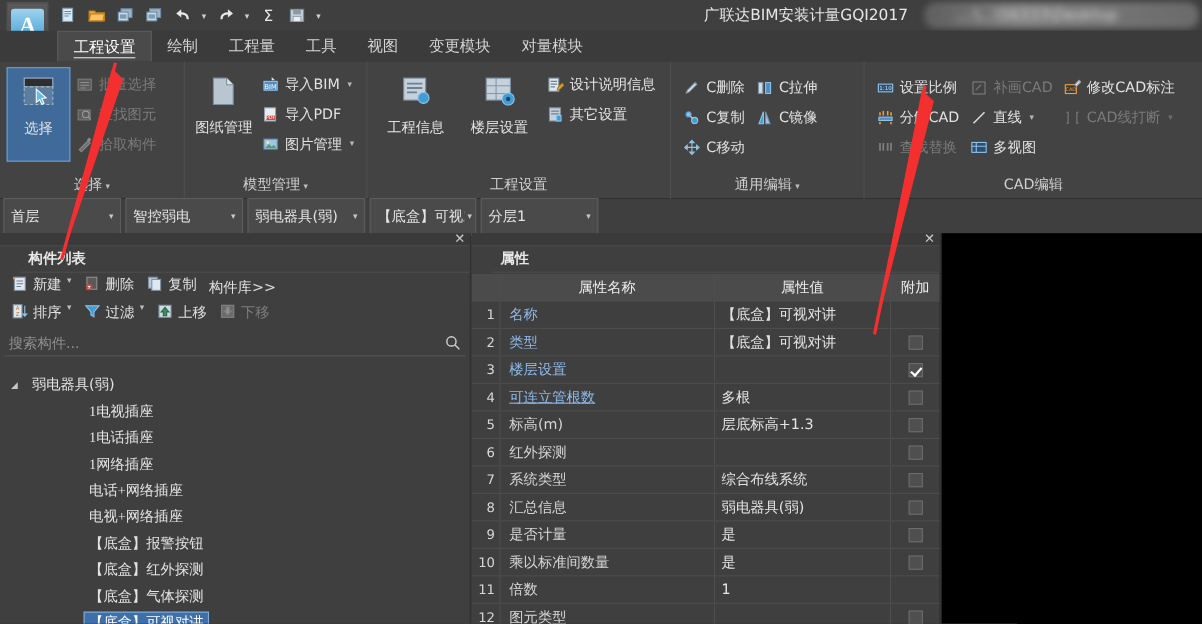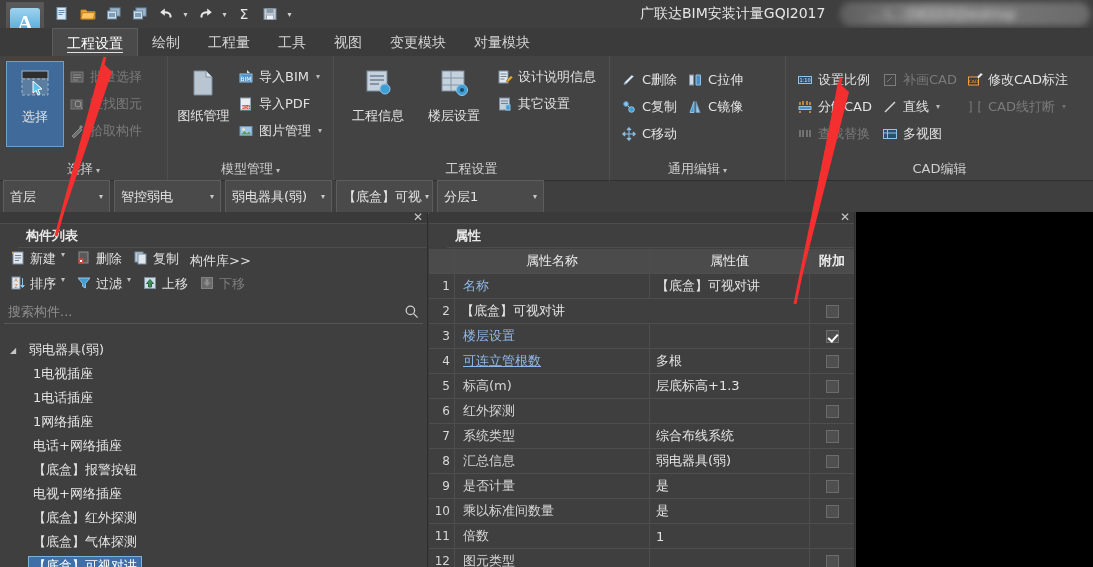--- a/index.html
+++ b/index.html
@@ -146,39 +146,39 @@
   .searchrow {
     height: 24px; margin: 2px 4px 0 4px; border-bottom: 1px solid #575757;
     display: flex; align-items: center; position: relative;
   }
   .searchrow .ph { font-size: 13px; color: #8f8f8f; padding-left: 4px; }
   .searchrow .si { position: absolute; right: 4px; top: 4px; }
 
   .tree { position: absolute; left: 0; top: 122px; right: 0; bottom: 0; padding-top: 4px; overflow: hidden; }
   .tnode { height: 24px; display: flex; align-items: center; font-size: 13px; color: #e4e4e4; white-space: nowrap; }
   .tnode.root { padding-left: 10px; }
-  .tnode.child { padding-left: 28px; }
+  .tnode.child { padding-left: 76px; font-family: Liberation Serif, serif; }
   .tnode .carets { width: 14px; font-size: 8px; color: #c6c6c6; }
   .tnode .lbl { padding: 1px 5px; }
   .tnode.selected .lbl { background: #3f6fa8; border: 1px solid #7fb0dd; color: #ffffff; padding: 0 4px; }
 
   
   .panelR {
     position: absolute; left: 429px; top: 212px; width: 426px; height: 355px;
     background: #3f3f3f; border-right: 1px solid #2e2e2e;
   }
   .ptable { position: absolute; left: 0; top: 37px; right: 0; bottom: 0; }
   .prow { display: flex; height: 25px; border-bottom: 1px solid #4e4e4e; }
   .prow.header { background: #4b4b4b; height: 25px; }
   .pc-idx { width: 26px; flex: 0 0 26px; border-right: 1px solid #4e4e4e; font-size: 12px; color: #d8d8d8; display: flex; align-items: center; justify-content: flex-end; padding-right: 4px; }
   .pc-name { width: 195px; flex: 0 0 195px; border-right: 1px solid #4e4e4e; font-size: 13px; display: flex; align-items: center; padding-left: 8px; white-space: nowrap; overflow: hidden; }
   .pc-val { flex: 1 1 auto; border-right: 1px solid #4e4e4e; font-size: 13px; display: flex; align-items: center; padding-left: 6px; white-space: nowrap; overflow: hidden; }
   .pc-att { width: 44px; flex: 0 0 44px; display: flex; align-items: center; justify-content: center; }
   .prow.header .pc-name, .prow.header .pc-val { justify-content: center; padding-left: 0; color: #ececec; }
-  .prow.header .pc-att { font-size: 13px; color: #ececec; font-weight: bold; }
+  .prow.header .pc-att { font-size: 13px; color: #ececec; }
   .pname { color: #d6d6d6; }
   .pname.link { color: #8fb8e8; }
   .pname.link.ul { text-decoration: underline; }
   .pval { color: #e4e4e4; }
   .chk { width: 13px; height: 13px; background: #4f4f4f; border: 1px solid #6c6c6c; position: relative; }
   .chk.on::after {
     content: ""; position: absolute; left: 3px; top: 1px; width: 4px; height: 8px;
     border: solid #ffffff; border-width: 0 2px 2px 0; transform: rotate(42deg);
   }
 
@@ -642,24 +642,24 @@
       <div class="tnode child">
           <span class="lbl">1电话插座</span>
         </div>
       <div class="tnode child">
           <span class="lbl">1网络插座</span>
         </div>
       <div class="tnode child">
           <span class="lbl">电话+网络插座</span>
         </div>
       <div class="tnode child">
+          <span class="lbl">电视+网络插座</span>
+        </div>
+      <div class="tnode child">
           <span class="lbl">【底盒】报警按钮</span>
-        </div>
-      <div class="tnode child">
-          <span class="lbl">电视+网络插座</span>
         </div>
       <div class="tnode child">
           <span class="lbl">【底盒】红外探测</span>
         </div>
       <div class="tnode child">
           <span class="lbl">【底盒】气体探测</span>
         </div>
       <div class="tnode child selected">
           <span class="lbl">【底盒】可视对讲</span>
         </div>
@@ -686,20 +686,23 @@
             <span class="pname link">名称</span>
           </div>
         <div class="pc-val">
             <span class="pval">【底盒】可视对讲</span>
           </div>
         <div class="pc-att"></div>
       </div>
 
       <div class="prow">
         <div class="pc-idx">2</div>
+        <div class="pc-name">
+            <span class="pname link">类型</span>
+          </div>
         <div class="pc-val">
             <span class="pval">【底盒】可视对讲</span>
           </div>
         <div class="pc-att">
             <span class="chk"></span>
           </div>
       </div>
 
       <div class="prow">
         <div class="pc-idx">3</div>

